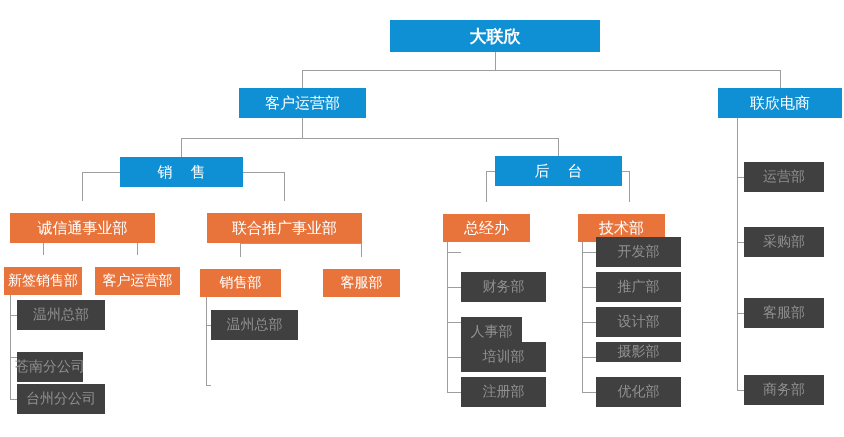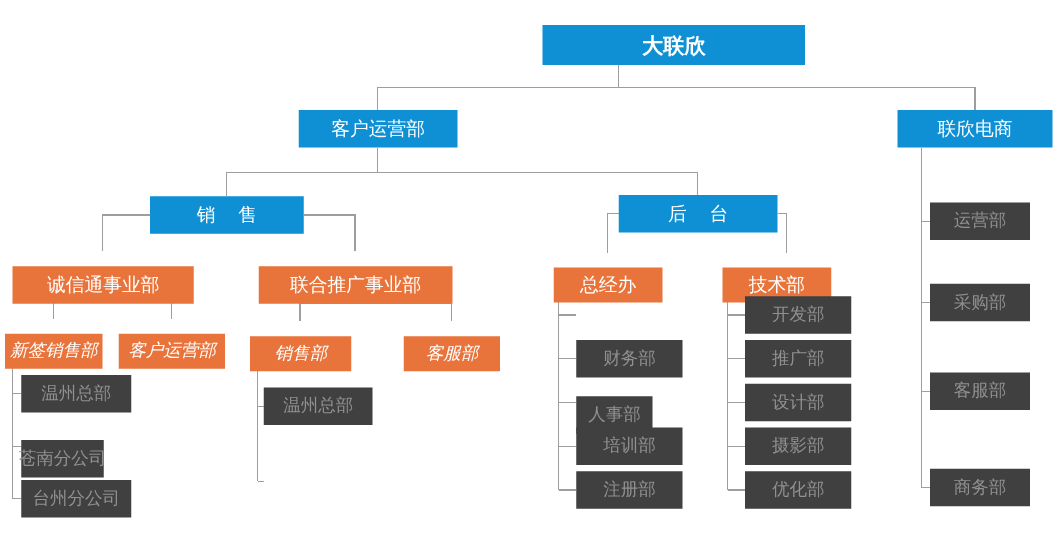--- a/index.html
+++ b/index.html
@@ -12,23 +12,23 @@
   }
   .connectors { position:absolute; left:0; top:0; width:844px; height:437px; }
   .node {
     position:absolute;
     display:flex; align-items:center; justify-content:center;
     box-sizing:border-box;
     white-space:nowrap;
     user-select:none;
   }
   .blue   { background:#0f90d4; color:#ffffff; font-size:15px; }
-  .root   { font-size:17px; font-weight:bold;margin-left:44px; }
+  .root   { font-size:17px; font-weight:bold; }
   .orange { background:#e8743c; color:#ffffff; font-size:15px;margin-top:12px; }
-  .orange.sm { font-size:14px;font-style:italic; }
+  .orange.sm { font-size:14px; }
   .gray   { background:#404040; color:#909090; font-size:14px; }
   .wide   { letter-spacing:7px; padding-left:7px; }
 </style>
 </head>
 <body>
 
 <div class="stage">
 
   <svg class="connectors" viewBox="0 0 844 437" shape-rendering="crispEdges">
     <path fill="none" stroke="#9e9e9e" stroke-width="1" d="
@@ -71,21 +71,21 @@
   <div class="node gray" style="left:211px;top:310px;width:87px;height:30px">温州总部</div>
 
   <div class="node gray" style="left:461px;top:272px;width:85px;height:30px">财务部</div>
   <div class="node gray" style="left:461px;top:317px;width:61px;height:30px">人事部</div>
   <div class="node gray" style="left:461px;top:342px;width:85px;height:30px">培训部</div>
   <div class="node gray" style="left:461px;top:377px;width:85px;height:30px">注册部</div>
 
   <div class="node gray" style="left:596px;top:237px;width:85px;height:30px">开发部</div>
   <div class="node gray" style="left:596px;top:272px;width:85px;height:30px">推广部</div>
   <div class="node gray" style="left:596px;top:307px;width:85px;height:30px">设计部</div>
-  <div class="node gray" style="left:596px;top:342px;width:85px;height:30px">摄影部</div>
+  <div class="node gray" style="left:596px;top:342px;width:85px;height:20px">摄影部</div>
   <div class="node gray" style="left:596px;top:377px;width:85px;height:30px">优化部</div>
 
   <div class="node gray" style="left:744px;top:162px;width:80px;height:30px">运营部</div>
   <div class="node gray" style="left:744px;top:227px;width:80px;height:30px">采购部</div>
   <div class="node gray" style="left:744px;top:298px;width:80px;height:30px">客服部</div>
   <div class="node gray" style="left:744px;top:375px;width:80px;height:30px">商务部</div>
 
 </div>
 
 </body></html>

